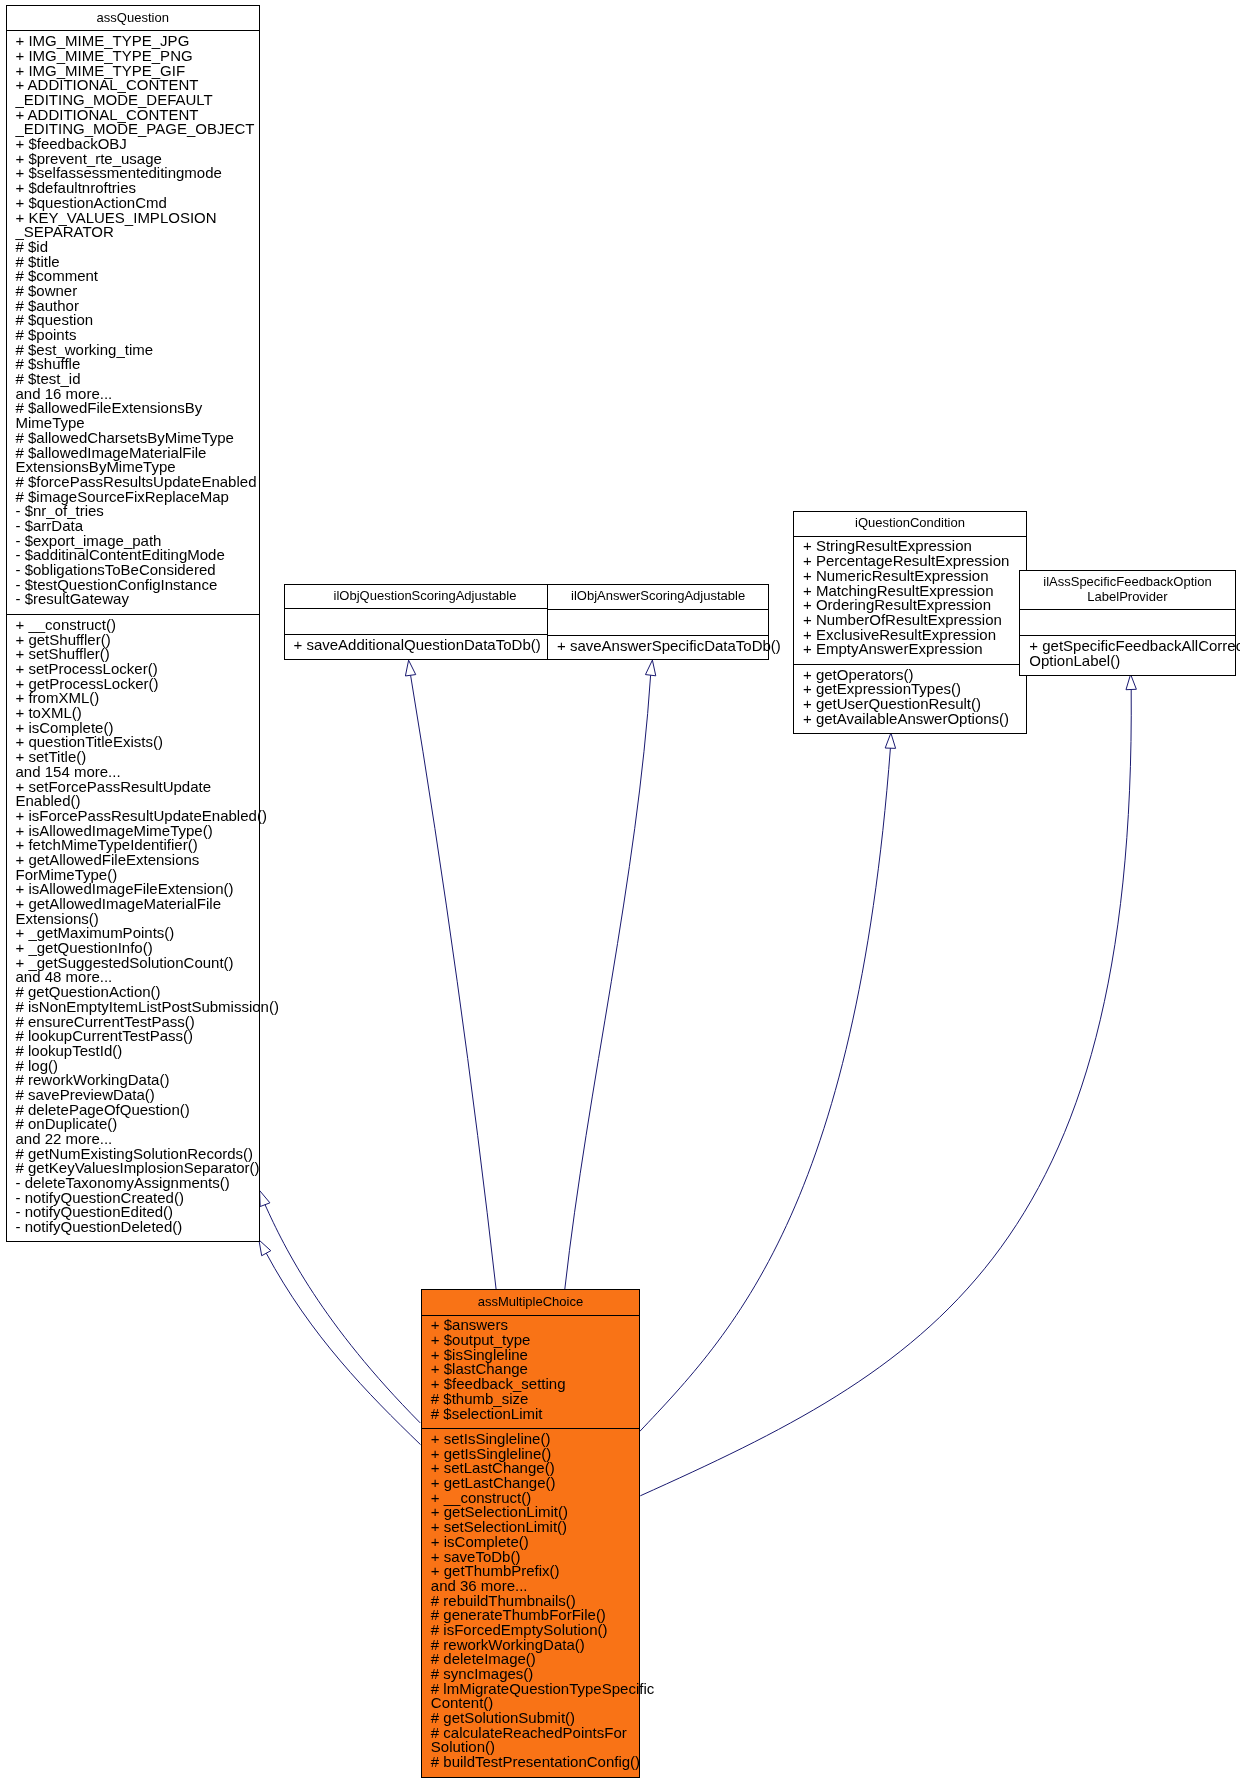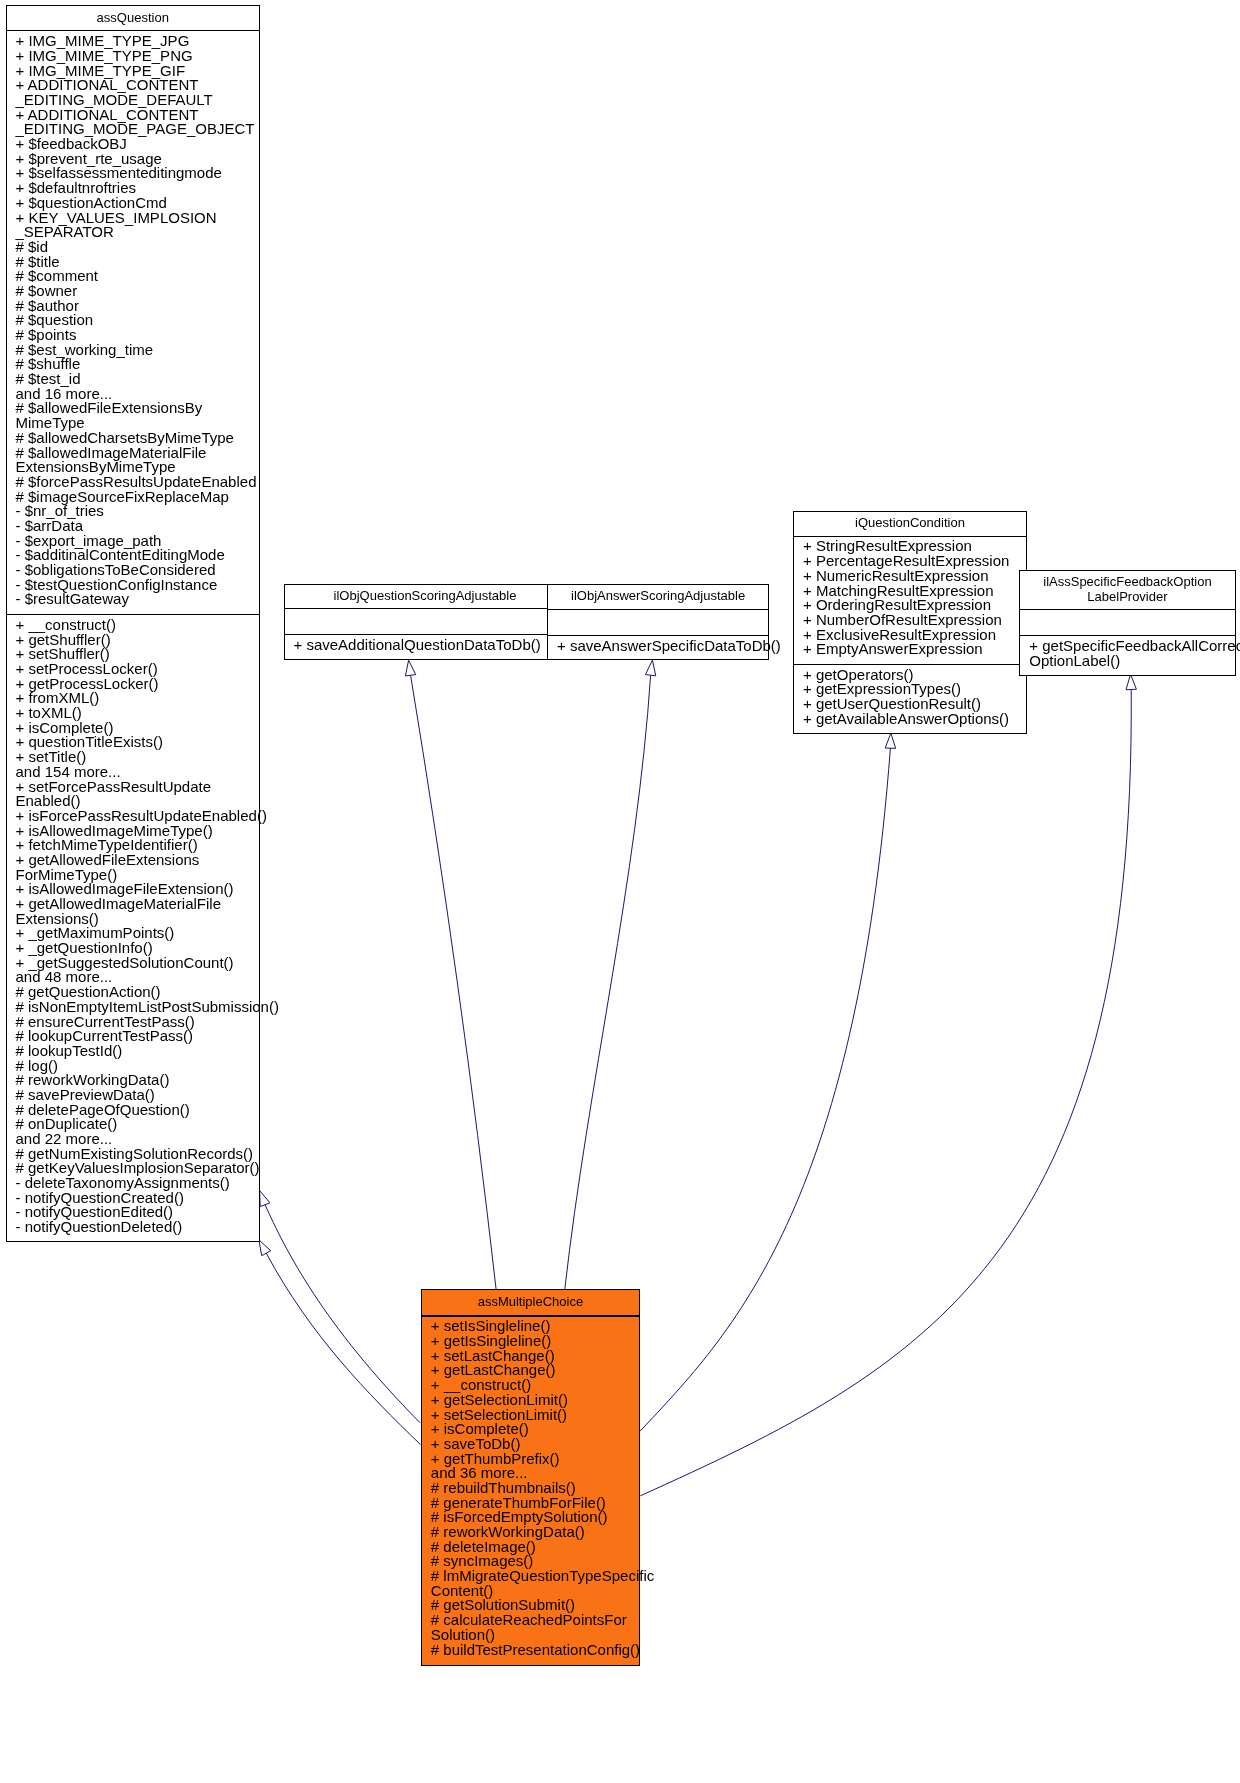--- a/index.html
+++ b/index.html
@@ -69,15 +69,16 @@
     <div class="sec attrs" style="height:127.32px;"><div class="row">+ StringResultExpression</div><div class="row">+ PercentageResultExpression</div><div class="row">+ NumericResultExpression</div><div class="row">+ MatchingResultExpression</div><div class="row">+ OrderingResultExpression</div><div class="row">+ NumberOfResultExpression</div><div class="row">+ ExclusiveResultExpression</div><div class="row">+ EmptyAnswerExpression</div></div>
     <div class="sec methods" style="height:68.56px;"><div class="row">+ getOperators()</div><div class="row">+ getExpressionTypes()</div><div class="row">+ getUserQuestionResult()</div><div class="row">+ getAvailableAnswerOptions()</div></div>
   </div>
   <div class="uml" style="left:1019.3px;top:569.6px;width:216.3px;">
     <div class="title" style="height:39.6px;"><div class="row">ilAssSpecificFeedbackOption</div><div class="row">LabelProvider</div></div>
     <div class="sec attrs" style="height:25.3px;"></div>
     <div class="sec methods" style="height:39.18px;"><div class="row">+ getSpecificFeedbackAllCorrect</div><div class="row">OptionLabel()</div></div>
   </div>
   <div class="uml hl" style="left:420.8px;top:1289.0px;width:219.3px;">
     <div class="title" style="height:25.6px;"><div class="row">assMultipleChoice</div></div>
+    <div class="sec attrs" style="height:112.63px;"><div class="row">+ $answers</div><div class="row">+ $output_type</div><div class="row">+ $isSingleline</div><div class="row">+ $lastChange</div><div class="row">+ $feedback_setting</div><div class="row"># $thumb_size</div><div class="row"># $selectionLimit</div></div>
     <div class="sec methods" style="height:349.07px;"><div class="row">+ setIsSingleline()</div><div class="row">+ getIsSingleline()</div><div class="row">+ setLastChange()</div><div class="row">+ getLastChange()</div><div class="row">+ __construct()</div><div class="row">+ getSelectionLimit()</div><div class="row">+ setSelectionLimit()</div><div class="row">+ isComplete()</div><div class="row">+ saveToDb()</div><div class="row">+ getThumbPrefix()</div><div class="row">and 36 more...</div><div class="row"># rebuildThumbnails()</div><div class="row"># generateThumbForFile()</div><div class="row"># isForcedEmptySolution()</div><div class="row"># reworkWorkingData()</div><div class="row"># deleteImage()</div><div class="row"># syncImages()</div><div class="row"># lmMigrateQuestionTypeSpecific</div><div class="row">Content()</div><div class="row"># getSolutionSubmit()</div><div class="row"># calculateReachedPointsFor</div><div class="row">Solution()</div><div class="row"># buildTestPresentationConfig()</div></div>
   </div>
 </div>
 
 </body></html>

